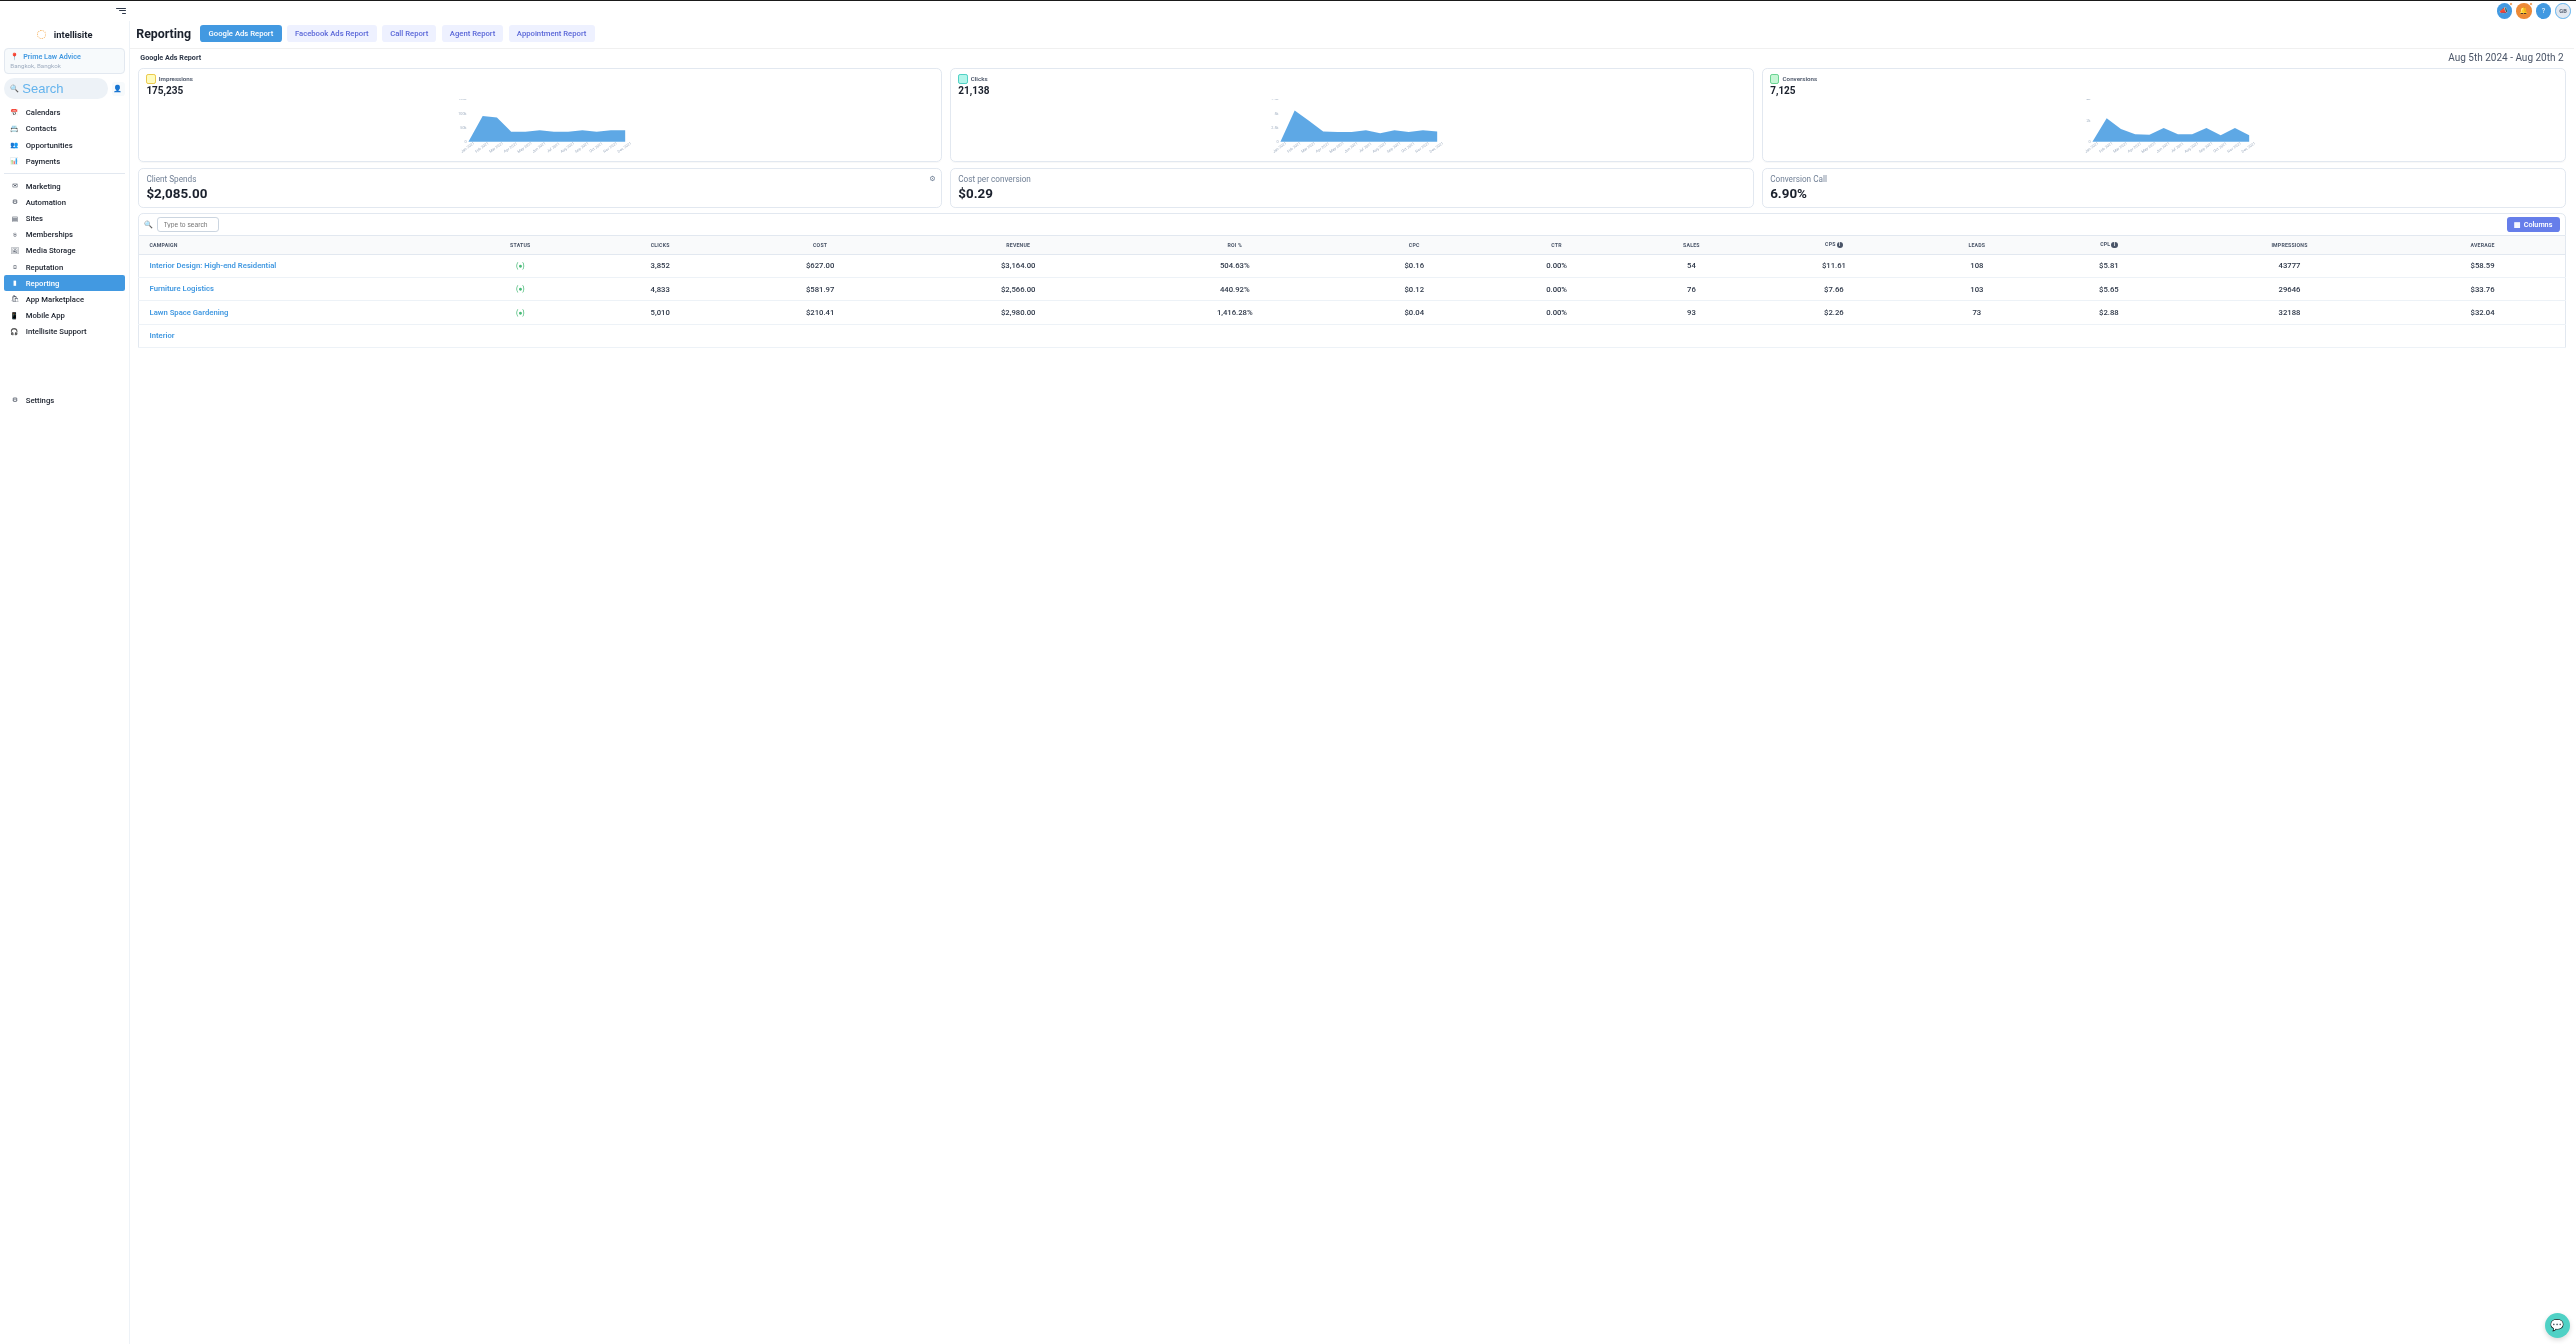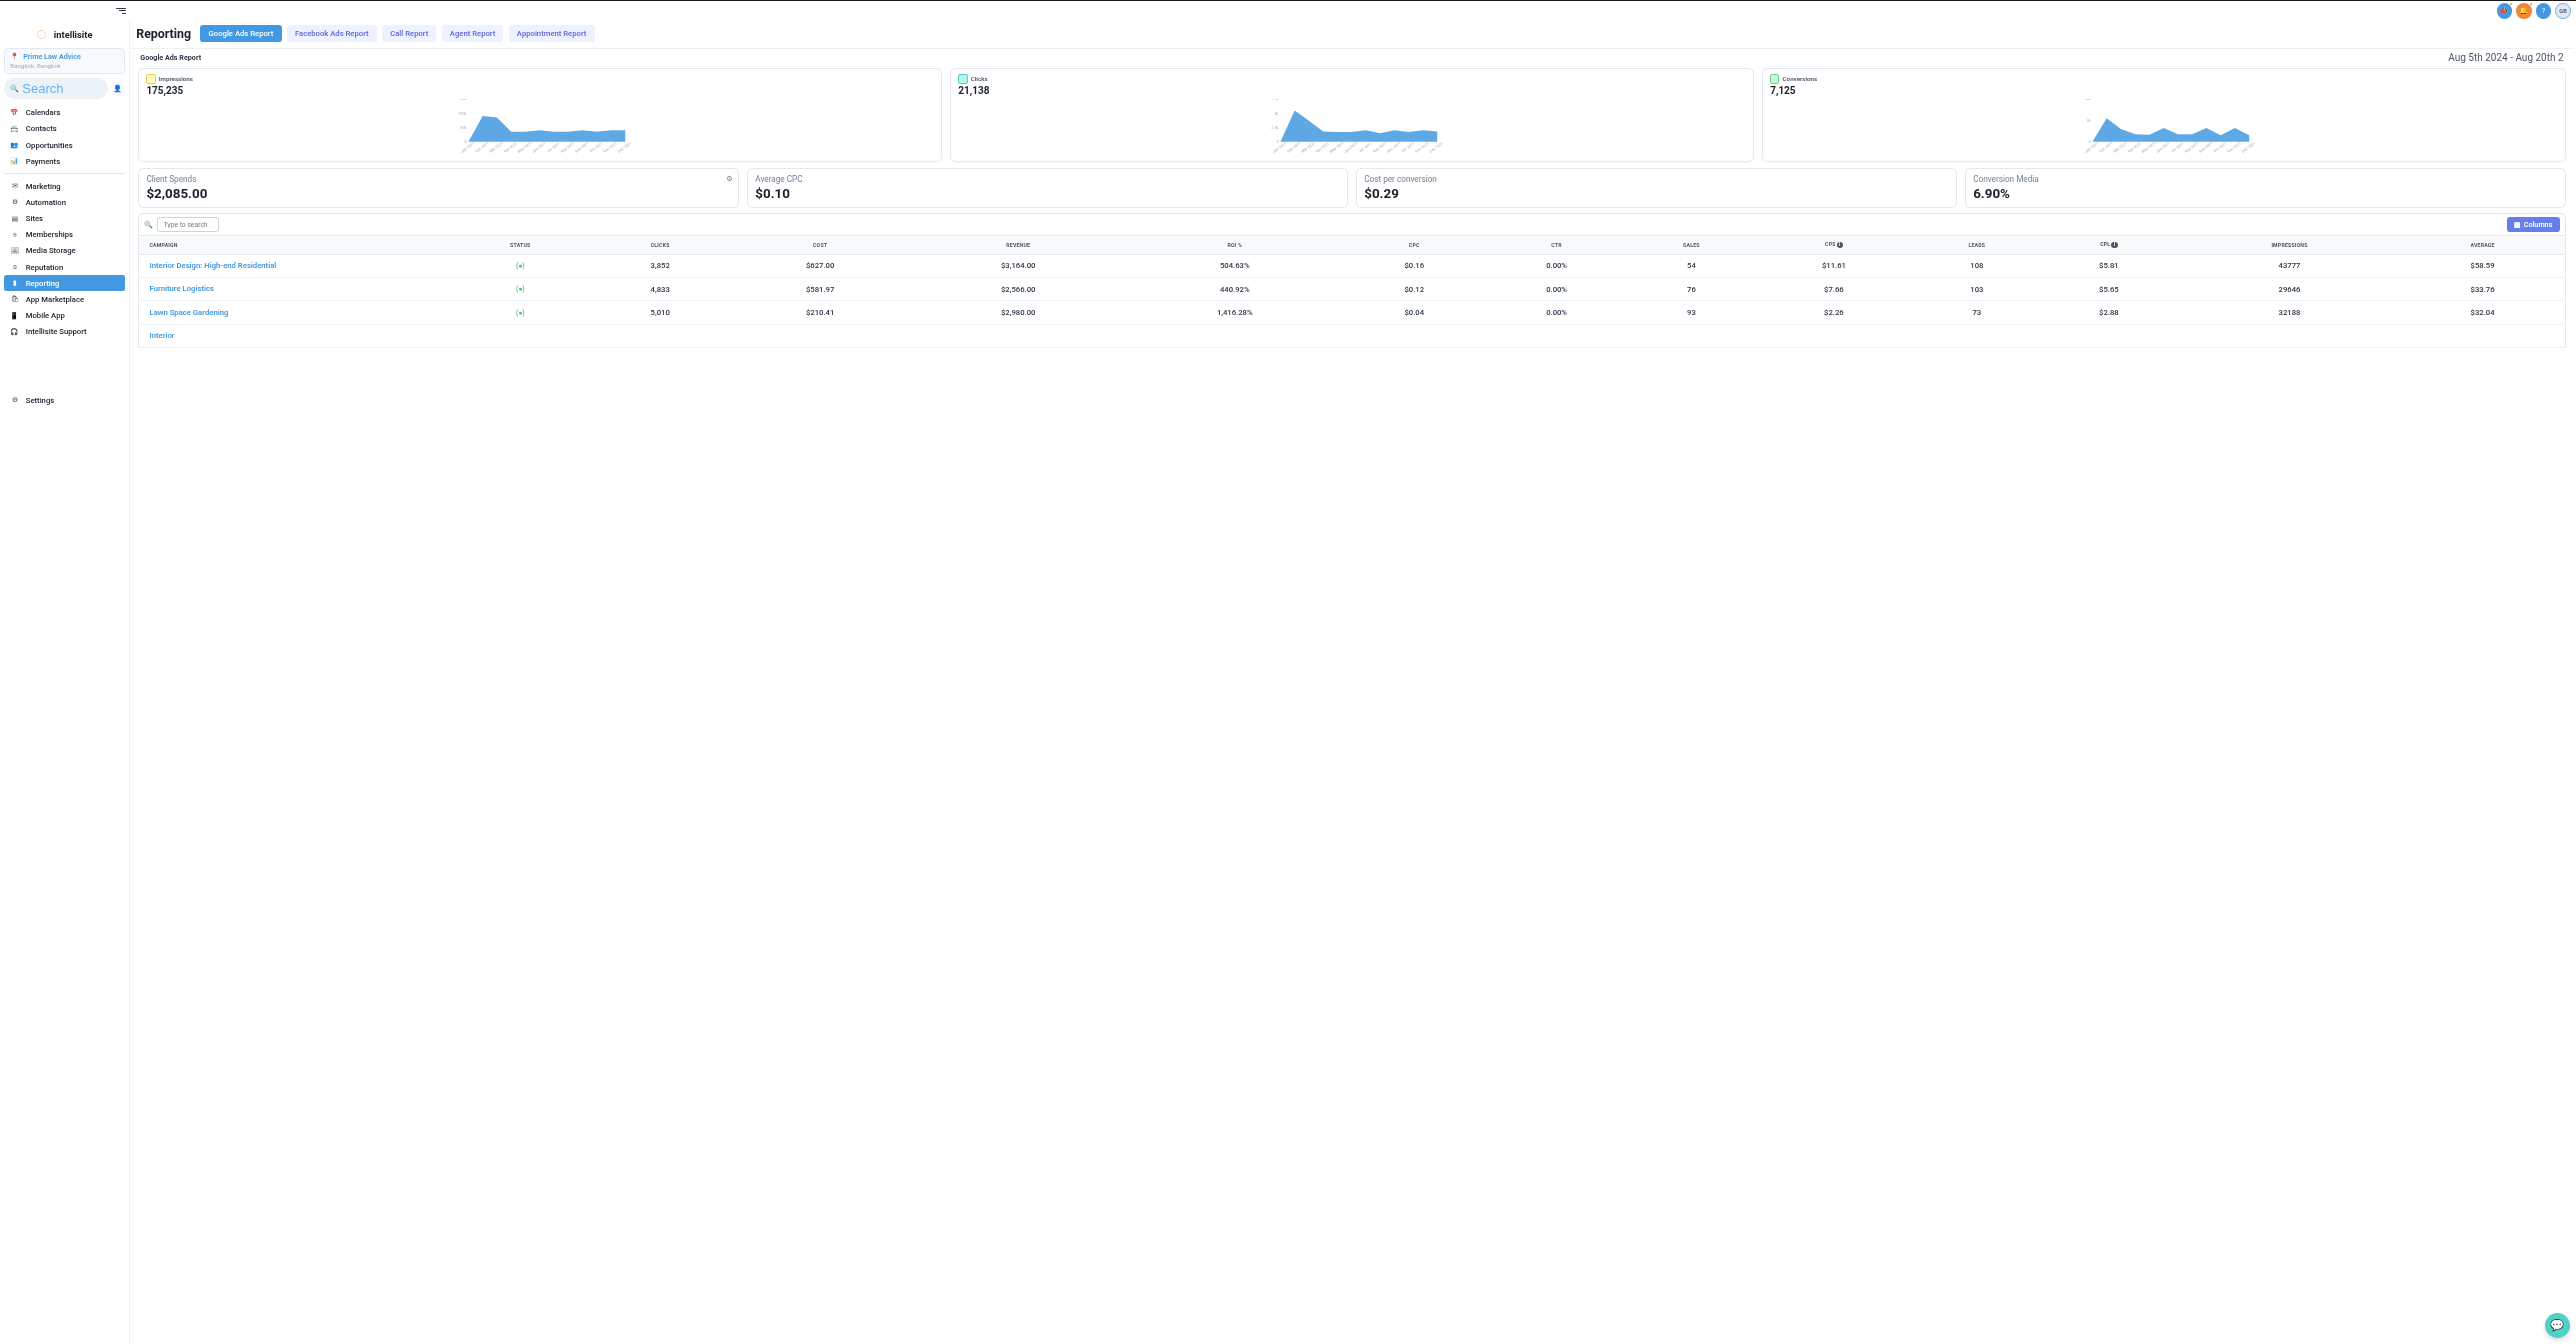--- a/index.html
+++ b/index.html
@@ -309,29 +309,25 @@
         </div>
       </div>
 
     <div class="stats" id="stats-holder">
         <div class="stat">
           <span class="gear">⚙</span>
     <div class="stat-label">Client Spends</div>
     <div class="stat-value">$2,085.00</div>
         </div>
         <div class="stat">
-    <div class="stat-label">Average CPC</div>
-    <div class="stat-value">$0.10</div>
-        </div>
-        <div class="stat">
     <div class="stat-label">Cost per conversion</div>
     <div class="stat-value">$0.29</div>
         </div>
         <div class="stat">
-    <div class="stat-label">Conversion Media</div>
+    <div class="stat-label">Conversion Call</div>
     <div class="stat-value">6.90%</div>
         </div>
       </div>
 
     <div class="table-wrap">
       <div class="table-toolbar">
         <div class="left">
           <span class="sicon">🔍</span>
           <input type="text" placeholder="Type to search" style="">
         </div>

